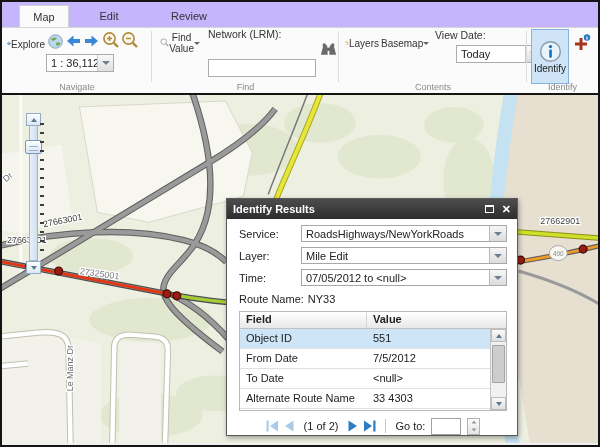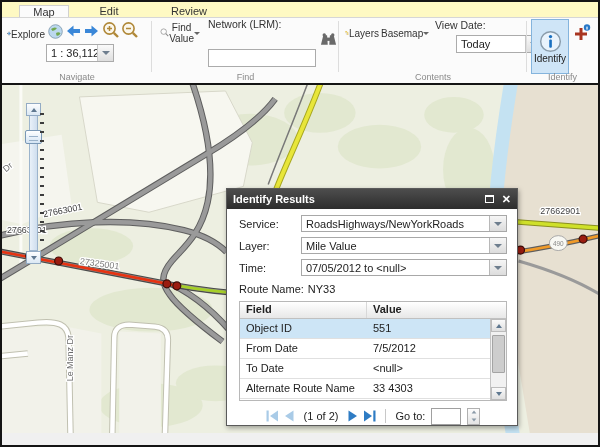--- a/index.html
+++ b/index.html
@@ -2,21 +2,21 @@
 <html><head>
 <meta charset="utf-8">
 <style>
   * { margin:0; padding:0; box-sizing:border-box; }
   html,body { background:#888; }
   body { font-family:"Liberation Sans", sans-serif; }
   .window{ position:relative; width:600px; height:447px; background:#f0f0f0;
     border:2px solid #141414; overflow:hidden; }
 
   
-  .tabbar{ position:relative; height:16px; background:#fef9c3; border-bottom:1px solid #d6d6d6; }
+  .tabbar{ position:relative; height:26px; background:#c4b5fd; border-bottom:1px solid #d6d6d6; }
   .tab{ position:absolute; top:3px; bottom:0; font-size:11px; color:#333;
     display:flex; align-items:center; justify-content:center; cursor:default; }
   .tab.active{ background:#fbfbfb; border:1px solid #d0d0d0; border-bottom:none; }
   .tab-map{ left:17px; width:50px; }
   .tab-edit{ left:67px; width:80px; }
   .tab-review{ left:147px; width:80px; }
 
   
   .ribbon{ position:relative; height:65px; background:#fbfbfb; }
   .rgroup{ position:absolute; top:0; bottom:0; }
@@ -387,21 +387,21 @@
             <div class="ctext">RoadsHighways/NewYorkRoads</div>
             <div class="cbtn">
                 <span class="tri-down"></span>
               </div>
           </div>
         </div>
 
         <div class="frow">
           <span class="flabel">Layer:</span>
           <div class="dcombo">
-            <div class="ctext">Mile Value</div>
+            <div class="ctext">Mile Edit</div>
             <div class="cbtn">
                 <span class="tri-down"></span>
               </div>
           </div>
         </div>
 
         <div class="frow">
           <span class="flabel">Time:</span>
           <div class="dcombo">
             <div class="ctext">07/05/2012 to &lt;null&gt;</div>

